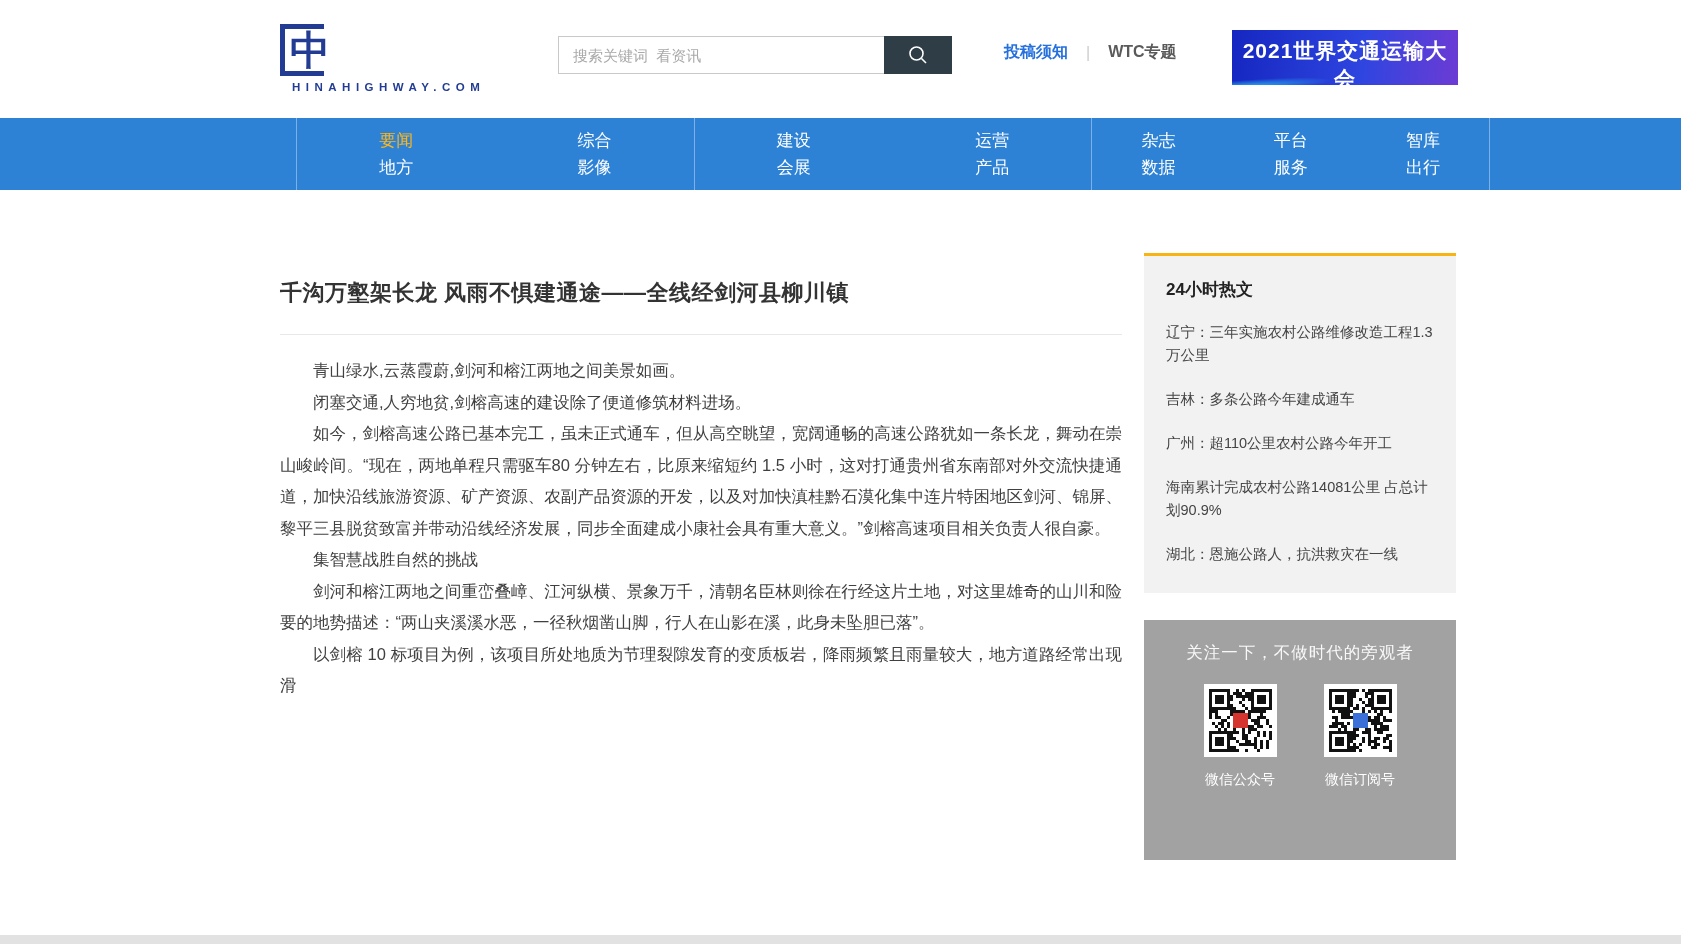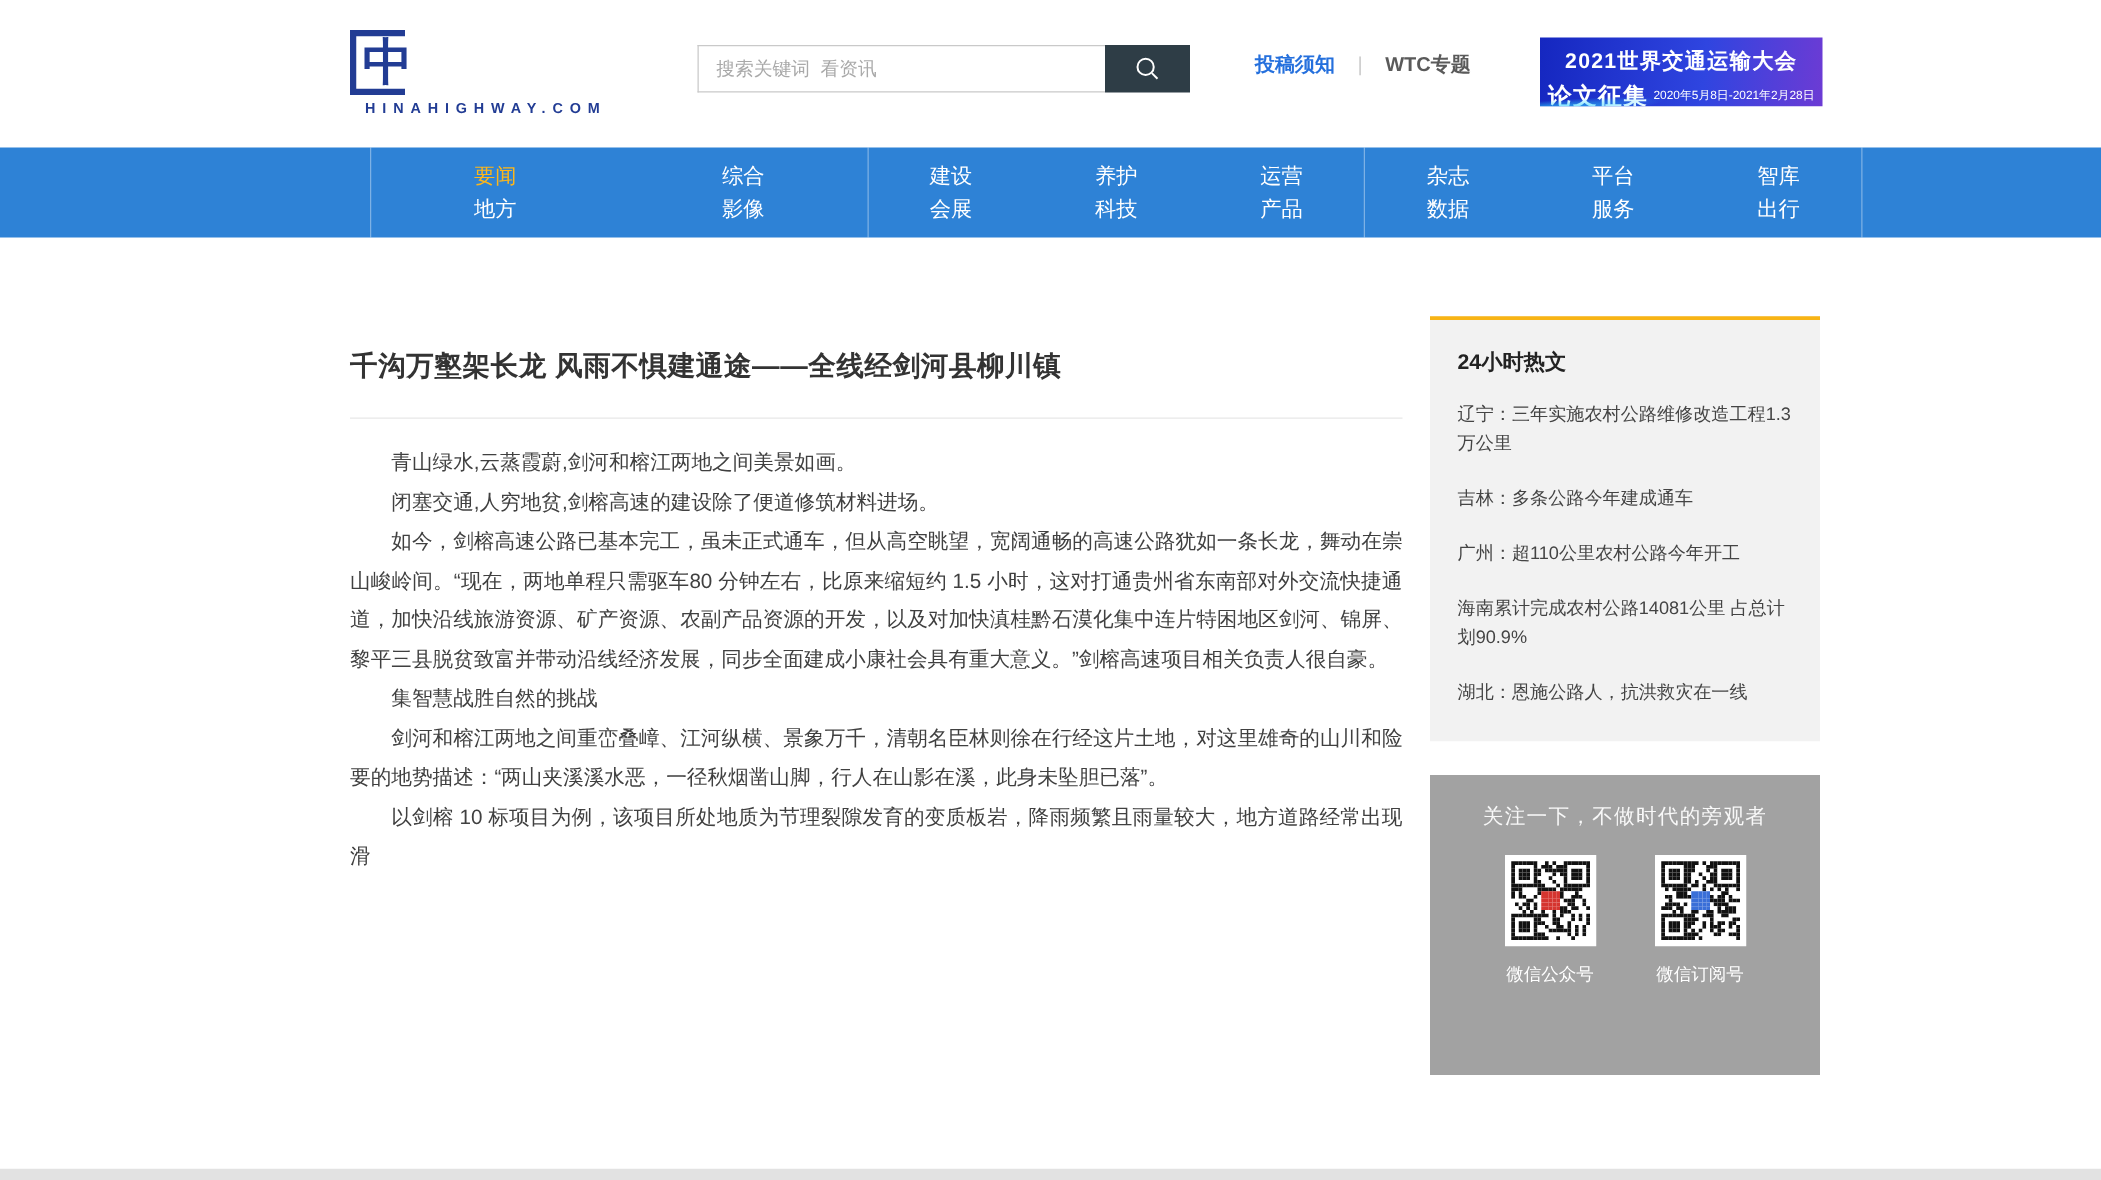--- a/index.html
+++ b/index.html
@@ -33,21 +33,21 @@
     font-size:16px;font-weight:bold;}
   .lnk{cursor:pointer;text-decoration:none;}
   .lnk-blue{color:#2570dd;}
   .lnk-gray{color:#5a5a5a;}
   .lnk-sep{color:#ccc;font-weight:normal;}
   .banner{
     position:absolute;left:1232px;top:30px;width:226px;height:55px;cursor:pointer;
     background:linear-gradient(95deg,#1527c0 0%,#2f45e0 58%,#6c3bd4 100%);
     color:#fff;text-align:center;box-sizing:border-box;padding-top:7px;overflow:hidden;display:block;
   }
-  .banner .b1{font-size:17px;font-weight:bold;letter-spacing:1px;}
+  .banner .b1{font-size:21px;font-weight:bold;letter-spacing:1px;}
   .banner .b2{margin-top:4px;white-space:nowrap;}
   .banner .b2s{font-size:19px;font-weight:bold;letter-spacing:1px;vertical-align:middle;}
   .banner .b2t{font-size:9.5px;vertical-align:middle;}
   .banner::after{
     content:"";position:absolute;left:-10px;bottom:-8px;width:110px;height:16px;
     background:radial-gradient(ellipse at left,#2fd4ff 0%,rgba(47,212,255,0) 70%);
     transform:rotate(-5deg);
   }
   
   .main-nav{position:absolute;top:118px;left:0;width:1681px;height:72px;background:#2e82d6;}
@@ -135,24 +135,20 @@
             <span class="nav-link">综合</span>
             <span class="nav-link">影像</span>
           </div>
         </div>
         <div class="nav-group">
           <div class="nav-col">
             <span class="nav-link">建设</span>
             <span class="nav-link">会展</span>
           </div>
           <div class="nav-col">
-            <span class="nav-link">养护</span>
-            <span class="nav-link">科技</span>
-          </div>
-          <div class="nav-col">
             <span class="nav-link">运营</span>
             <span class="nav-link">产品</span>
           </div>
         </div>
         <div class="nav-group">
           <div class="nav-col">
             <span class="nav-link">杂志</span>
             <span class="nav-link">数据</span>
           </div>
           <div class="nav-col">

